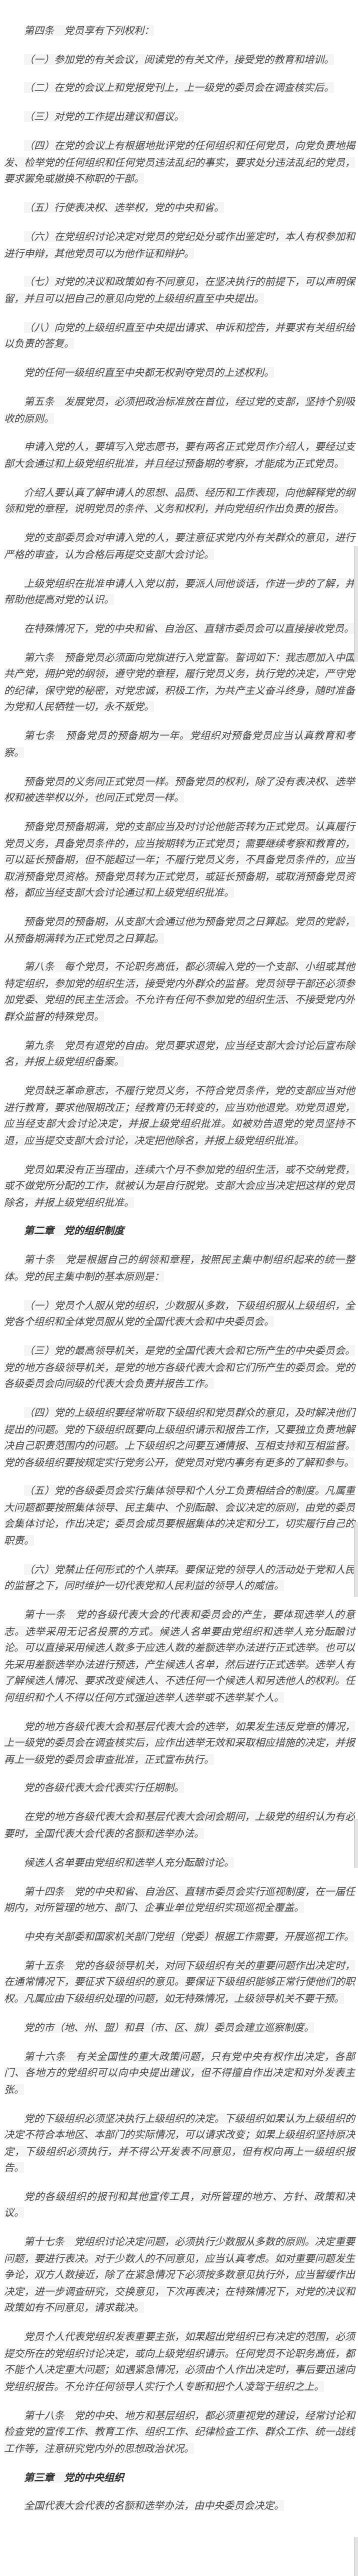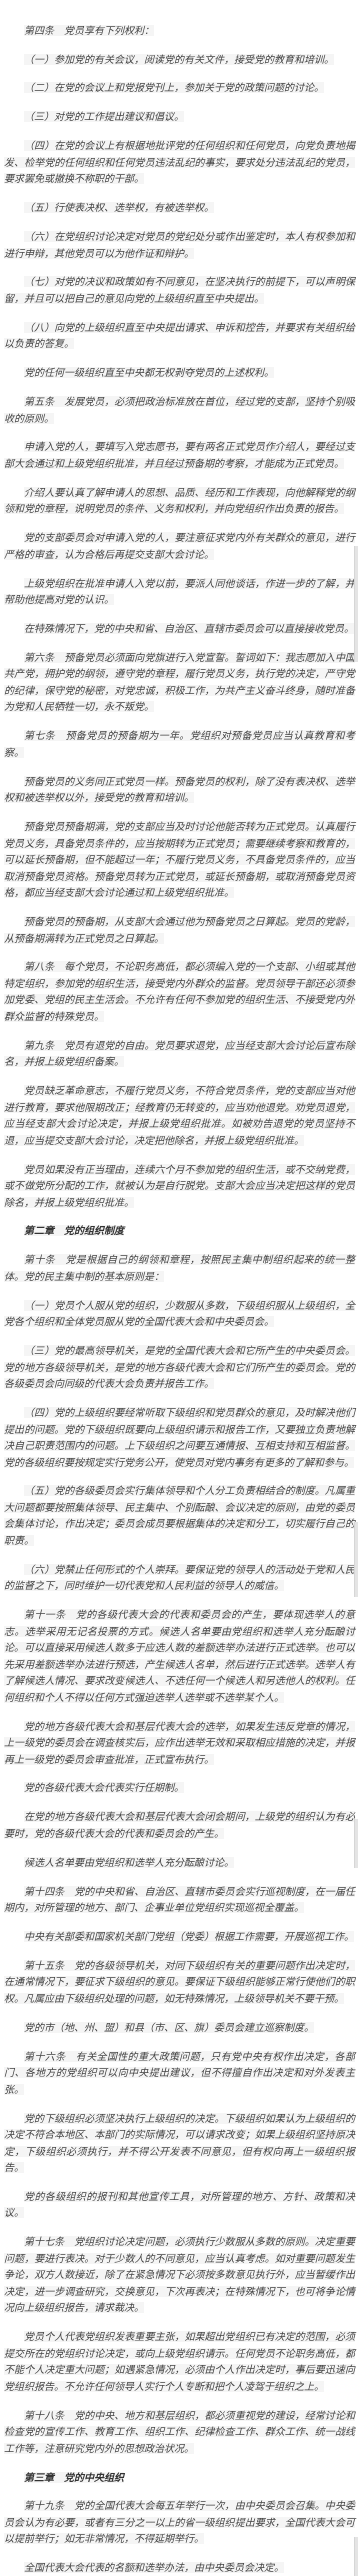--- a/index.html
+++ b/index.html
@@ -41,67 +41,66 @@
     border-left: 0.5px solid #d6d6d6;
   }
 </style>
 </head>
 <body style="background: rgb(255, 255, 255); color: rgb(69, 69, 69);">
 
 <main class="doc">
   <div id="doc-body">
       <p class="normal"><span>第四条　党员享有下列权利：</span></p>
       <p class="normal"><span>（一）参加党的有关会议，阅读党的有关文件，接受党的教育和培训。</span></p>
-      <p class="normal"><span>（二）在党的会议上和党报党刊上，参加关于党的政策问题的讨论。</span></p>
+      <p class="normal"><span>（二）在党的会议上和党报党刊上，上一级党的委员会在调查核实后。</span></p>
       <p class="normal"><span>（三）对党的工作提出建议和倡议。</span></p>
       <p class="normal"><span>（四）在党的会议上有根据地批评党的任何组织和任何党员，向党负责地揭发、检举党的任何组织和任何党员违法乱纪的事实，要求处分违法乱纪的党员，要求罢免或撤换不称职的干部。</span></p>
-      <p class="normal"><span>（五）行使表决权、选举权，有被选举权。</span></p>
+      <p class="normal"><span>（五）行使表决权、选举权，党的中央和省。</span></p>
       <p class="normal"><span>（六）在党组织讨论决定对党员的党纪处分或作出鉴定时，本人有权参加和进行申辩，其他党员可以为他作证和辩护。</span></p>
       <p class="normal"><span>（七）对党的决议和政策如有不同意见，在坚决执行的前提下，可以声明保留，并且可以把自己的意见向党的上级组织直至中央提出。</span></p>
       <p class="normal"><span>（八）向党的上级组织直至中央提出请求、申诉和控告，并要求有关组织给以负责的答复。</span></p>
       <p class="normal"><span>党的任何一级组织直至中央都无权剥夺党员的上述权利。</span></p>
       <p class="normal"><span>第五条　发展党员，必须把政治标准放在首位，经过党的支部，坚持个别吸收的原则。</span></p>
       <p class="normal"><span>申请入党的人，要填写入党志愿书，要有两名正式党员作介绍人，要经过支部大会通过和上级党组织批准，并且经过预备期的考察，才能成为正式党员。</span></p>
       <p class="normal"><span>介绍人要认真了解申请人的思想、品质、经历和工作表现，向他解释党的纲领和党的章程，说明党员的条件、义务和权利，并向党组织作出负责的报告。</span></p>
       <p class="normal"><span>党的支部委员会对申请入党的人，要注意征求党内外有关群众的意见，进行严格的审查，认为合格后再提交支部大会讨论。</span></p>
       <p class="normal"><span>上级党组织在批准申请人入党以前，要派人同他谈话，作进一步的了解，并帮助他提高对党的认识。</span></p>
       <p class="normal"><span>在特殊情况下，党的中央和省、自治区、直辖市委员会可以直接接收党员。</span></p>
       <p class="normal"><span>第六条　预备党员必须面向党旗进行入党宣誓。誓词如下：我志愿加入中国共产党，拥护党的纲领，遵守党的章程，履行党员义务，执行党的决定，严守党的纪律，保守党的秘密，对党忠诚，积极工作，为共产主义奋斗终身，随时准备为党和人民牺牲一切，永不叛党。</span></p>
       <p class="normal"><span>第七条　预备党员的预备期为一年。党组织对预备党员应当认真教育和考察。</span></p>
-      <p class="normal"><span>预备党员的义务同正式党员一样。预备党员的权利，除了没有表决权、选举权和被选举权以外，接受党的教育和培训。</span></p>
+      <p class="normal"><span>预备党员的义务同正式党员一样。预备党员的权利，除了没有表决权、选举权和被选举权以外，也同正式党员一样。</span></p>
       <p class="normal"><span>预备党员预备期满，党的支部应当及时讨论他能否转为正式党员。认真履行党员义务，具备党员条件的，应当按期转为正式党员；需要继续考察和教育的，可以延长预备期，但不能超过一年；不履行党员义务，不具备党员条件的，应当取消预备党员资格。预备党员转为正式党员，或延长预备期，或取消预备党员资格，都应当经支部大会讨论通过和上级党组织批准。</span></p>
       <p class="normal"><span>预备党员的预备期，从支部大会通过他为预备党员之日算起。党员的党龄，从预备期满转为正式党员之日算起。</span></p>
       <p class="normal"><span>第八条　每个党员，不论职务高低，都必须编入党的一个支部、小组或其他特定组织，参加党的组织生活，接受党内外群众的监督。党员领导干部还必须参加党委、党组的民主生活会。不允许有任何不参加党的组织生活、不接受党内外群众监督的特殊党员。</span></p>
       <p class="normal"><span>第九条　党员有退党的自由。党员要求退党，应当经支部大会讨论后宣布除名，并报上级党组织备案。</span></p>
       <p class="normal"><span>党员缺乏革命意志，不履行党员义务，不符合党员条件，党的支部应当对他进行教育，要求他限期改正；经教育仍无转变的，应当劝他退党。劝党员退党，应当经支部大会讨论决定，并报上级党组织批准。如被劝告退党的党员坚持不退，应当提交支部大会讨论，决定把他除名，并报上级党组织批准。</span></p>
       <p class="normal"><span>党员如果没有正当理由，连续六个月不参加党的组织生活，或不交纳党费，或不做党所分配的工作，就被认为是自行脱党。支部大会应当决定把这样的党员除名，并报上级党组织批准。</span></p>
       <h2 class="heading"><span>第二章　党的组织制度</span></h2>
       <p class="normal"><span>第十条　党是根据自己的纲领和章程，按照民主集中制组织起来的统一整体。党的民主集中制的基本原则是：</span></p>
       <p class="normal"><span>（一）党员个人服从党的组织，少数服从多数，下级组织服从上级组织，全党各个组织和全体党员服从党的全国代表大会和中央委员会。</span></p>
       <p class="normal"><span>（三）党的最高领导机关，是党的全国代表大会和它所产生的中央委员会。党的地方各级领导机关，是党的地方各级代表大会和它们所产生的委员会。党的各级委员会向同级的代表大会负责并报告工作。</span></p>
       <p class="normal"><span>（四）党的上级组织要经常听取下级组织和党员群众的意见，及时解决他们提出的问题。党的下级组织既要向上级组织请示和报告工作，又要独立负责地解决自己职责范围内的问题。上下级组织之间要互通情报、互相支持和互相监督。党的各级组织要按规定实行党务公开，使党员对党内事务有更多的了解和参与。</span></p>
       <p class="normal"><span>（五）党的各级委员会实行集体领导和个人分工负责相结合的制度。凡属重大问题都要按照集体领导、民主集中、个别酝酿、会议决定的原则，由党的委员会集体讨论，作出决定；委员会成员要根据集体的决定和分工，切实履行自己的职责。</span></p>
       <p class="normal"><span>（六）党禁止任何形式的个人崇拜。要保证党的领导人的活动处于党和人民的监督之下，同时维护一切代表党和人民利益的领导人的威信。</span></p>
       <p class="normal"><span>第十一条　党的各级代表大会的代表和委员会的产生，要体现选举人的意志。选举采用无记名投票的方式。候选人名单要由党组织和选举人充分酝酿讨论。可以直接采用候选人数多于应选人数的差额选举办法进行正式选举。也可以先采用差额选举办法进行预选，产生候选人名单，然后进行正式选举。选举人有了解候选人情况、要求改变候选人、不选任何一个候选人和另选他人的权利。任何组织和个人不得以任何方式强迫选举人选举或不选举某个人。</span></p>
       <p class="normal"><span>党的地方各级代表大会和基层代表大会的选举，如果发生违反党章的情况，上一级党的委员会在调查核实后，应作出选举无效和采取相应措施的决定，并报再上一级党的委员会审查批准，正式宣布执行。</span></p>
       <p class="normal"><span>党的各级代表大会代表实行任期制。</span></p>
-      <p class="normal"><span>在党的地方各级代表大会和基层代表大会闭会期间，上级党的组织认为有必要时，党的各级代表大会的代表和委员会的产生。</span></p>
+      <p class="normal"><span>在党的地方各级代表大会和基层代表大会闭会期间，上级党的组织认为有必要时，全国代表大会代表的名额和选举办法。</span></p>
       <p class="normal"><span>候选人名单要由党组织和选举人充分酝酿讨论。</span></p>
       <p class="normal"><span>第十四条　党的中央和省、自治区、直辖市委员会实行巡视制度，在一届任期内，对所管理的地方、部门、企事业单位党组织实现巡视全覆盖。</span></p>
       <p class="normal"><span>中央有关部委和国家机关部门党组（党委）根据工作需要，开展巡视工作。</span></p>
       <p class="normal"><span>第十五条　党的各级领导机关，对同下级组织有关的重要问题作出决定时，在通常情况下，要征求下级组织的意见。要保证下级组织能够正常行使他们的职权。凡属应由下级组织处理的问题，如无特殊情况，上级领导机关不要干预。</span></p>
       <p class="normal"><span>党的市（地、州、盟）和县（市、区、旗）委员会建立巡察制度。</span></p>
       <p class="normal"><span>第十六条　有关全国性的重大政策问题，只有党中央有权作出决定，各部门、各地方的党组织可以向中央提出建议，但不得擅自作出决定和对外发表主张。</span></p>
       <p class="normal"><span>党的下级组织必须坚决执行上级组织的决定。下级组织如果认为上级组织的决定不符合本地区、本部门的实际情况，可以请求改变；如果上级组织坚持原决定，下级组织必须执行，并不得公开发表不同意见，但有权向再上一级组织报告。</span></p>
       <p class="normal"><span>党的各级组织的报刊和其他宣传工具，对所管理的地方、方针、政策和决议。</span></p>
-      <p class="normal"><span>第十七条　党组织讨论决定问题，必须执行少数服从多数的原则。决定重要问题，要进行表决。对于少数人的不同意见，应当认真考虑。如对重要问题发生争论，双方人数接近，除了在紧急情况下必须按多数意见执行外，应当暂缓作出决定，进一步调查研究，交换意见，下次再表决；在特殊情况下，也可将争论情况向上级组织报告，请求裁决。</span></p>
+      <p class="normal"><span>第十七条　党组织讨论决定问题，必须执行少数服从多数的原则。决定重要问题，要进行表决。对于少数人的不同意见，应当认真考虑。如对重要问题发生争论，双方人数接近，除了在紧急情况下必须按多数意见执行外，应当暂缓作出决定，进一步调查研究，交换意见，下次再表决；在特殊情况下，对党的决议和政策如有不同意见，请求裁决。</span></p>
       <p class="normal"><span>党员个人代表党组织发表重要主张，如果超出党组织已有决定的范围，必须提交所在的党组织讨论决定，或向上级党组织请示。任何党员不论职务高低，都不能个人决定重大问题；如遇紧急情况，必须由个人作出决定时，事后要迅速向党组织报告。不允许任何领导人实行个人专断和把个人凌驾于组织之上。</span></p>
       <p class="normal"><span>第十八条　党的中央、地方和基层组织，都必须重视党的建设，经常讨论和检查党的宣传工作、教育工作、组织工作、纪律检查工作、群众工作、统一战线工作等，注意研究党内外的思想政治状况。</span></p>
       <h2 class="heading"><span>第三章　党的中央组织</span></h2>
-      <p class="normal"><span>第十九条　党的全国代表大会每五年举行一次，由中央委员会召集。中央委员会认为有必要，或者有三分之一以上的省一级组织提出要求，全国代表大会可以提前举行；如无非常情况，不得延期举行。</span></p>
       <p class="normal"><span>全国代表大会代表的名额和选举办法，由中央委员会决定。</span></p>
       <p class="normal"></p>
     </div>
 </main>
 
 <div class="artifact" style="top:546px; height:116px;"></div>
 <div class="artifact" style="top:1522px; height:75px;"></div>
 <div class="artifact" style="top:1819px; height:49px;"></div>
 <div class="artifact" style="top:2537px; height:57px;"></div>
 

